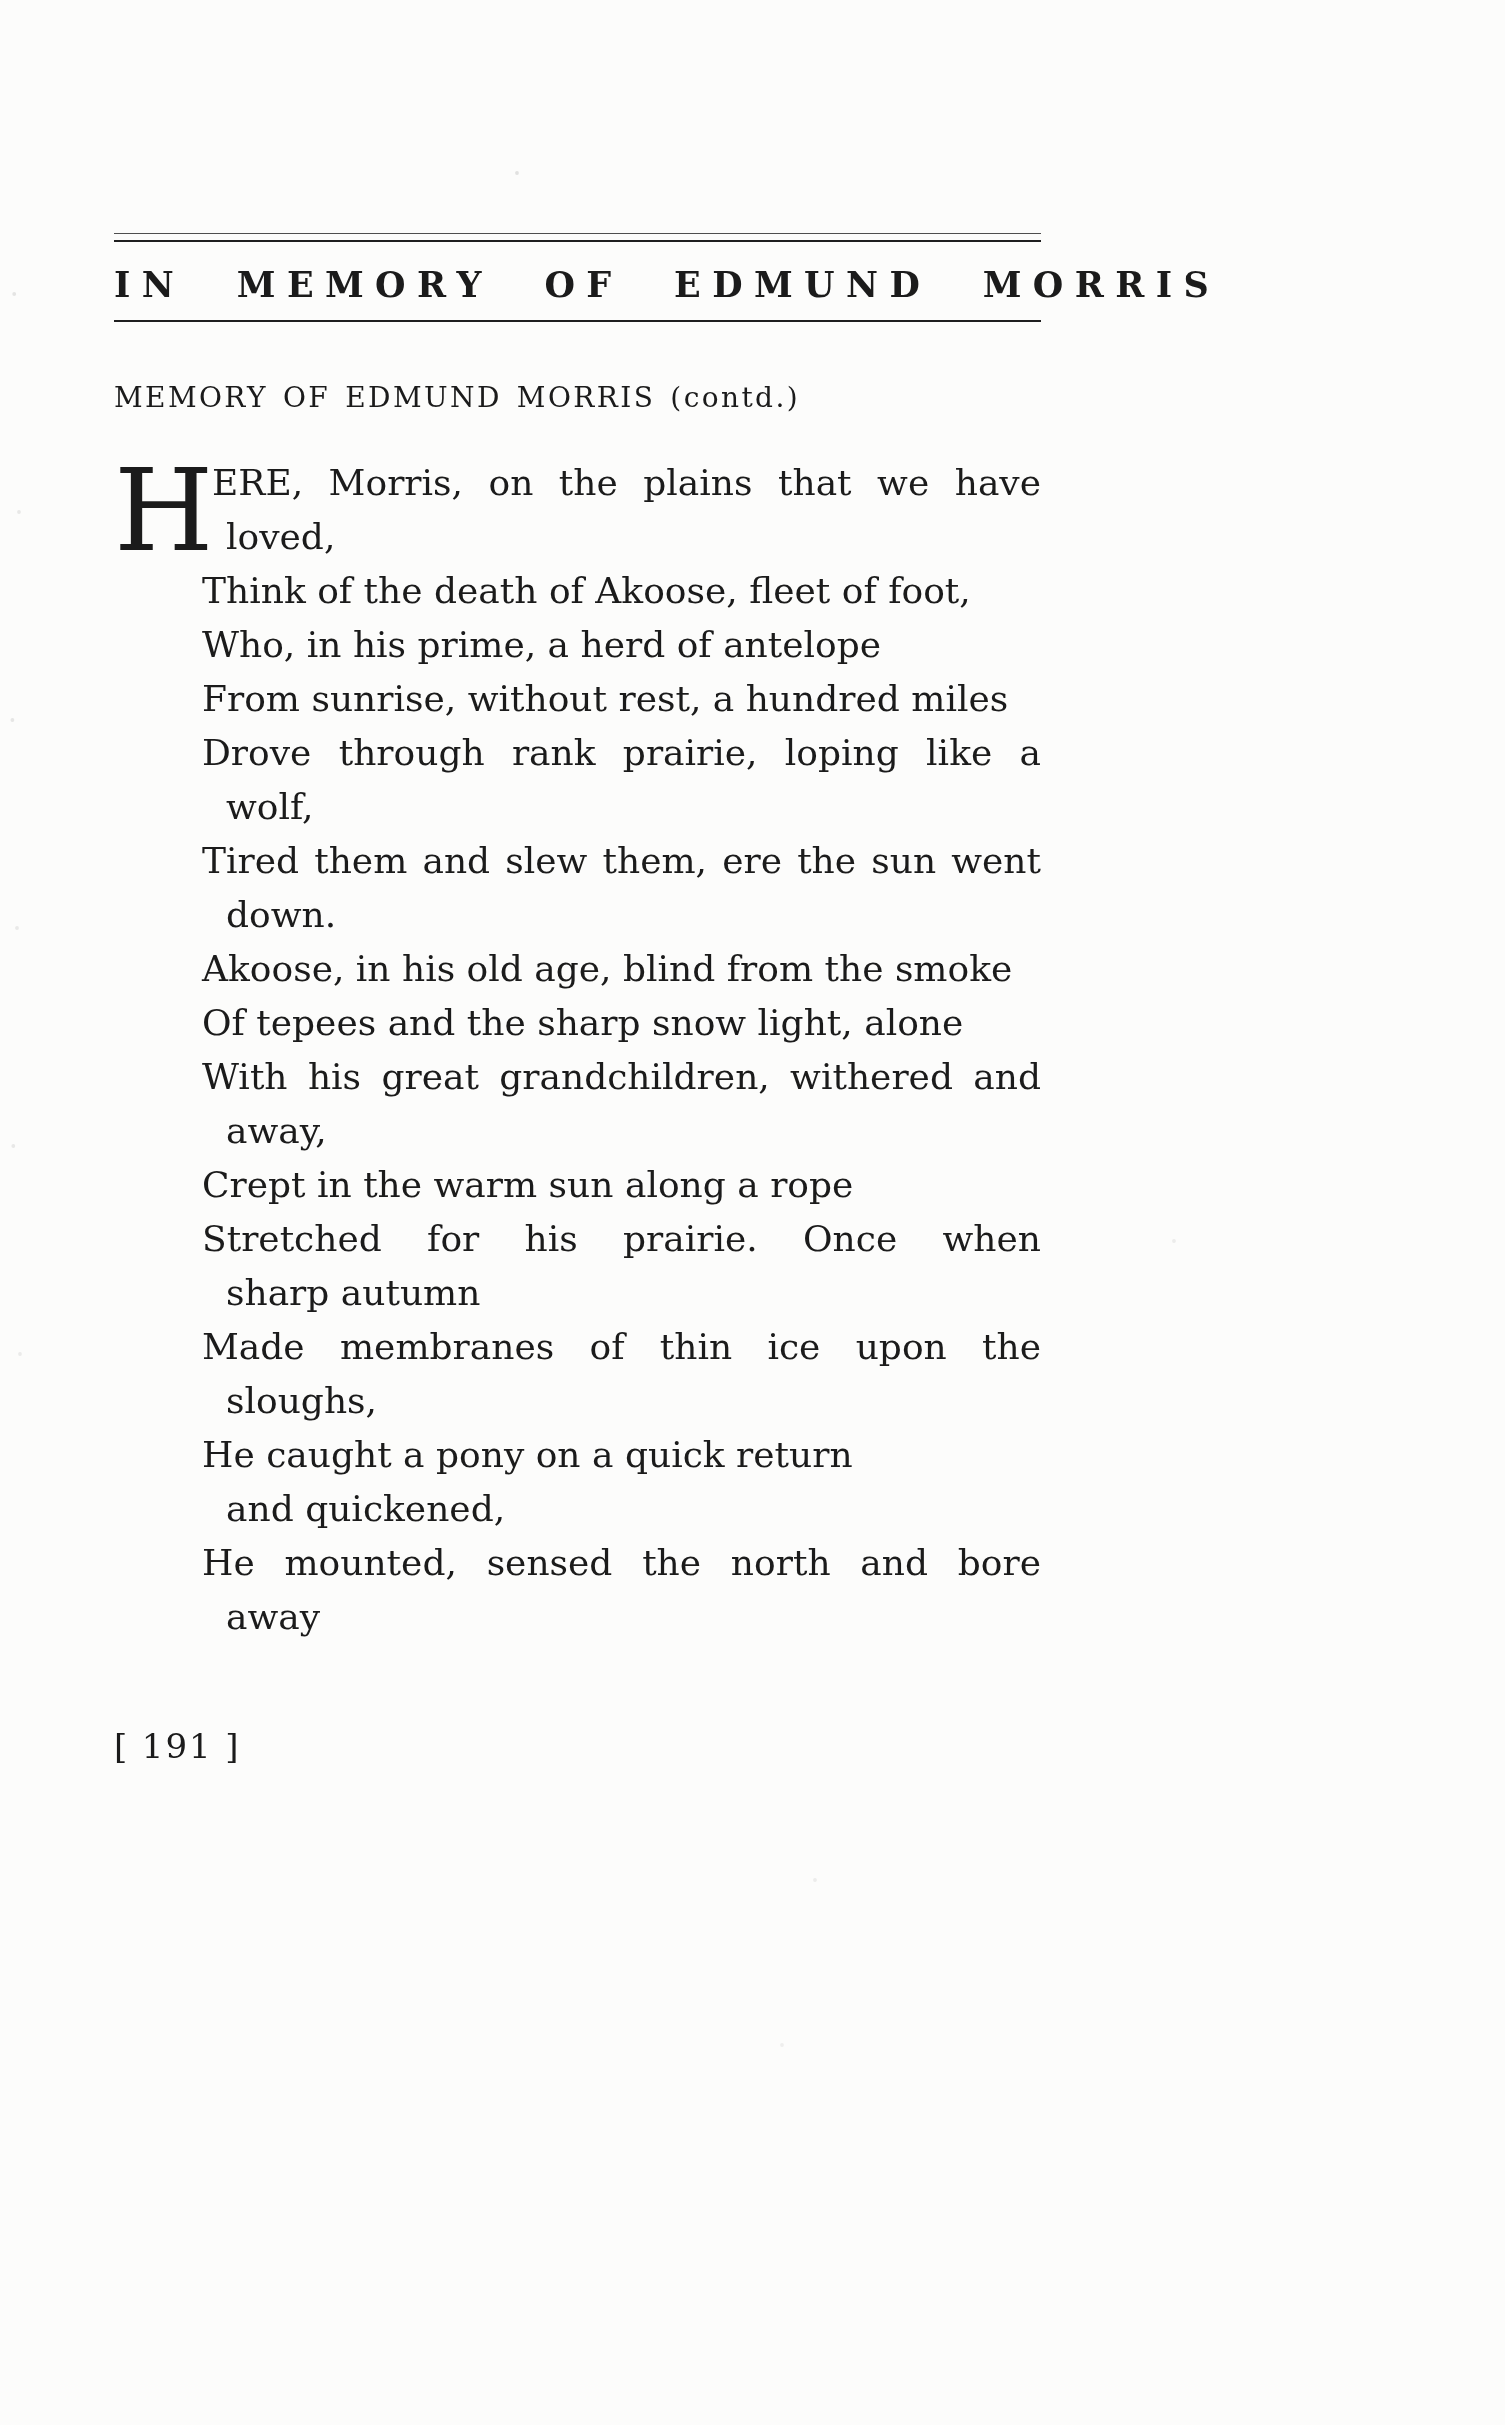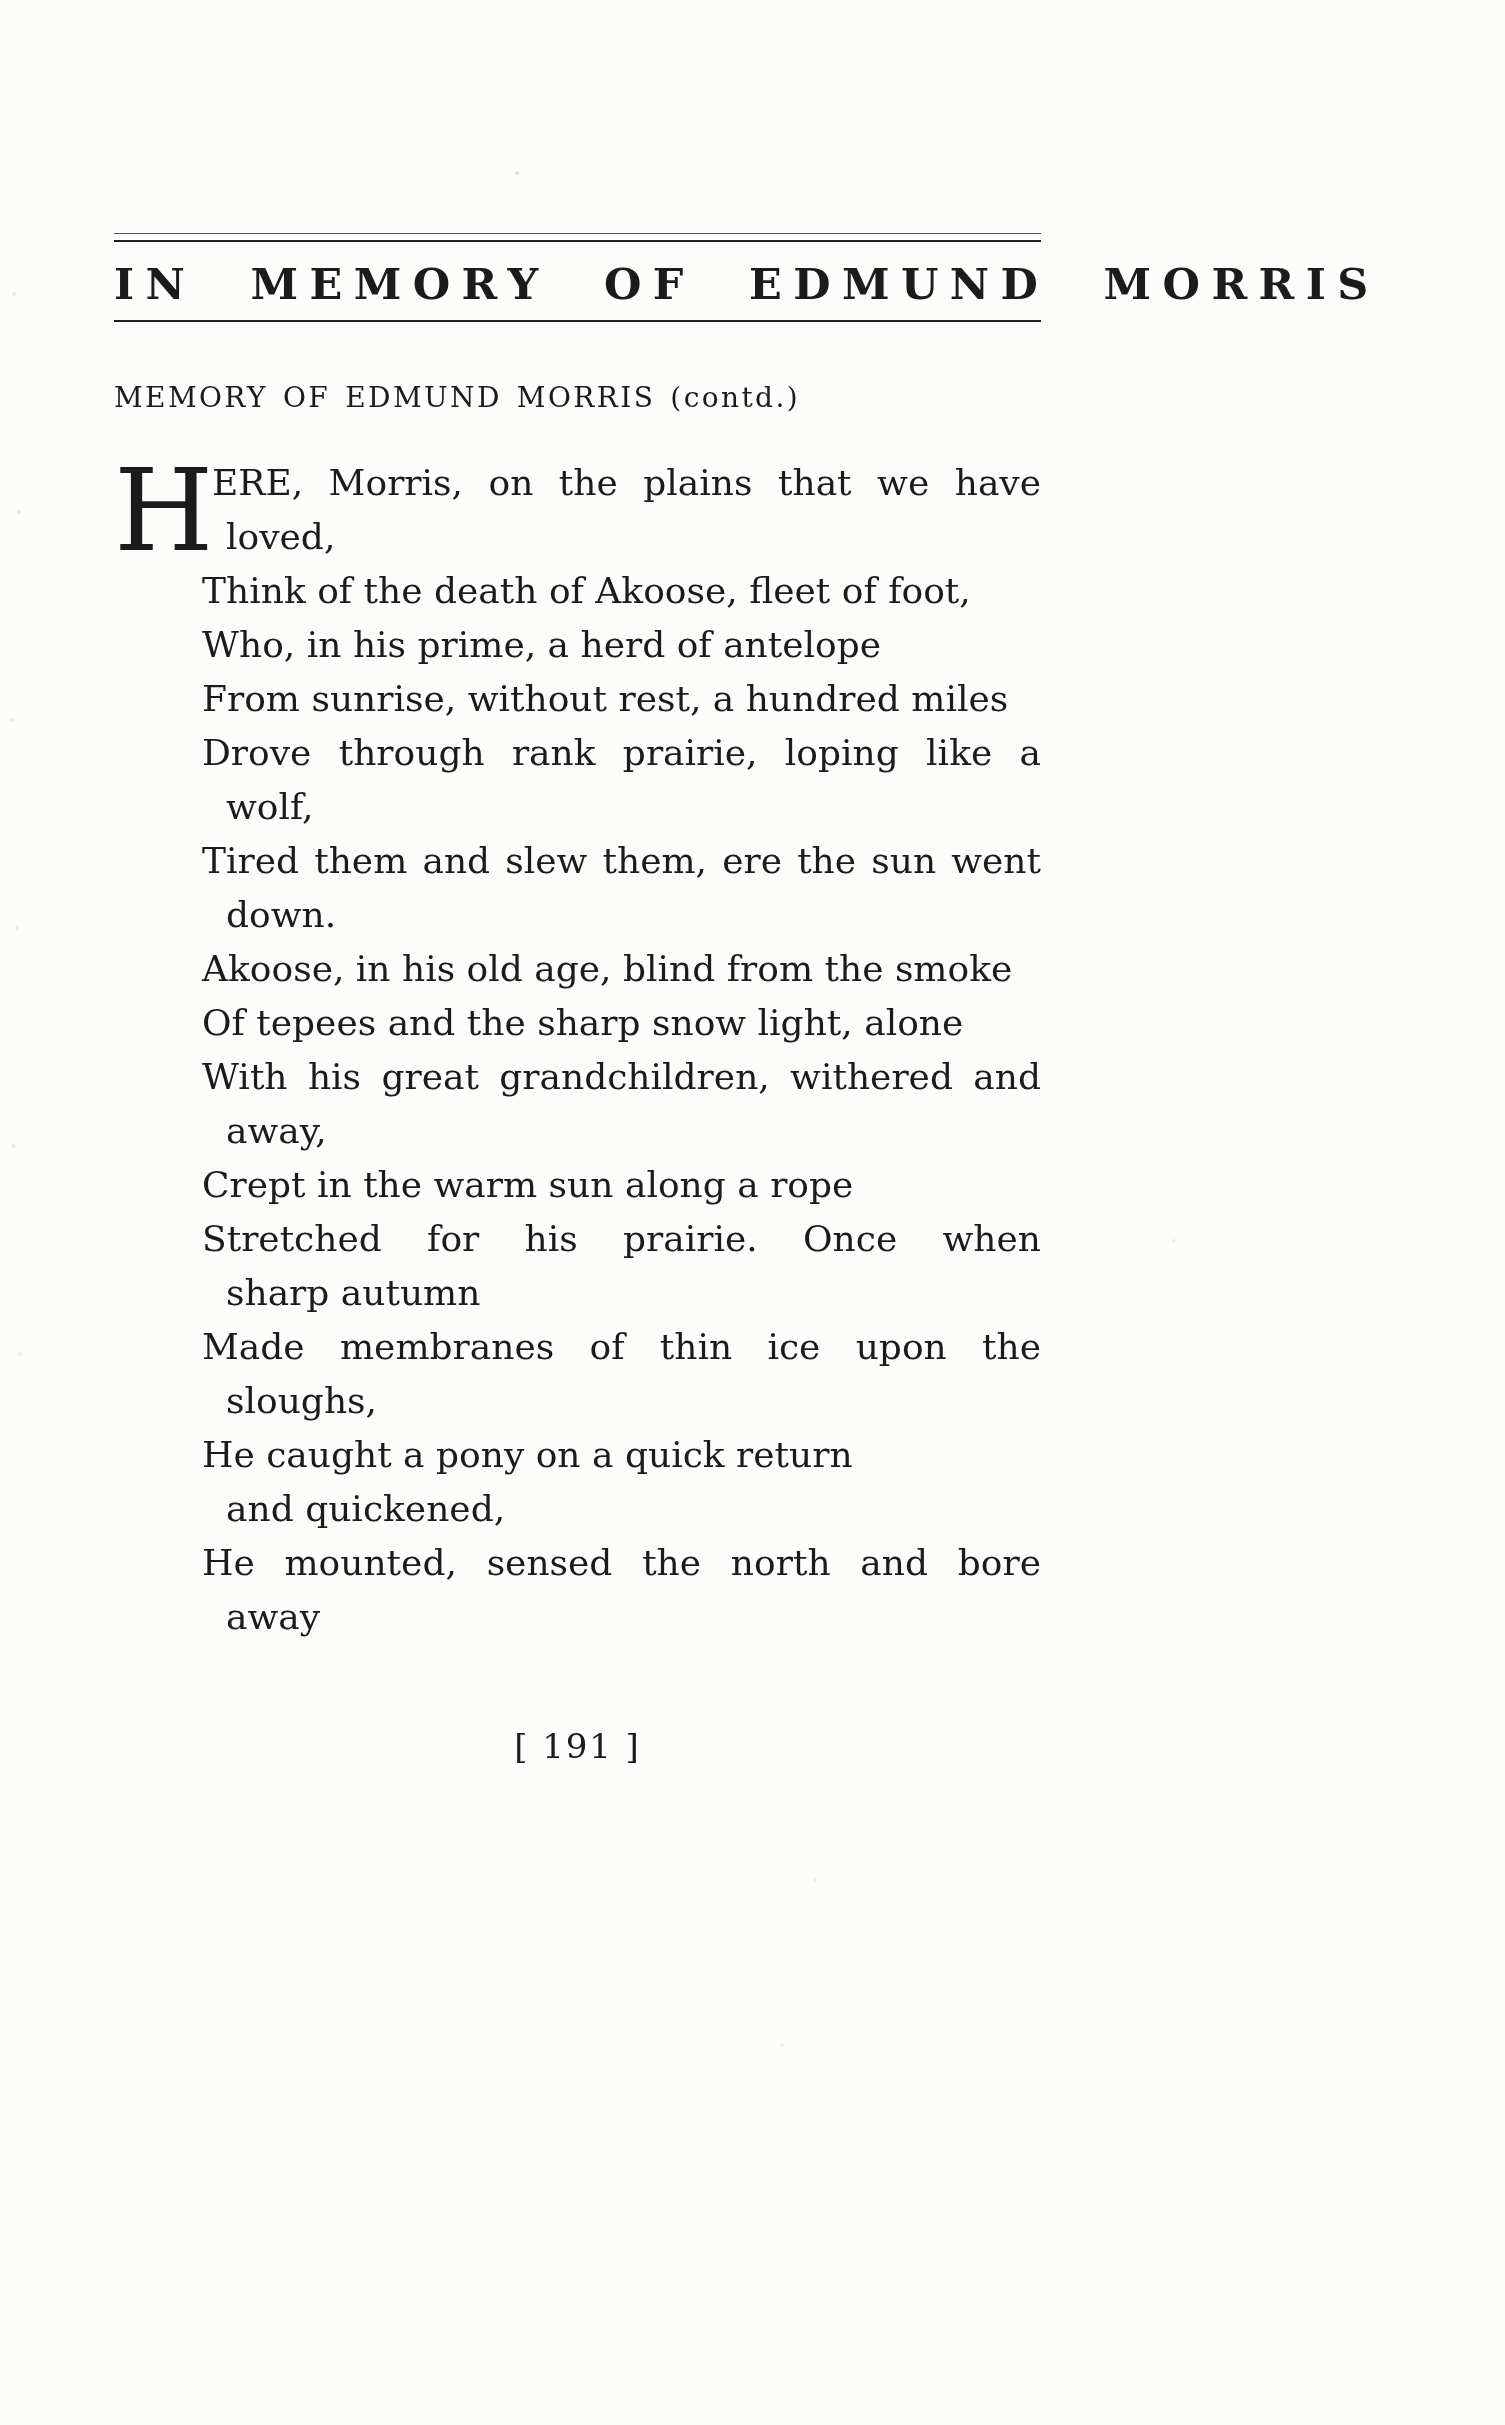--- a/index.html
+++ b/index.html
@@ -32,21 +32,21 @@
     height: 5.7px;
     border-top: 1.9px solid #4e4e4e;
     border-bottom: 2.8px solid #1f1f1f;
   }
   .running-head {
     position: absolute;
     top: 261px;
     left: 0;
     width: 927px;
     text-align: center;
-    font-size: 43px;
+    font-size: 35px;
     font-weight: bold;
     letter-spacing: 11.4px;
     word-spacing: 28px;
     line-height: 47px;
     white-space: nowrap;
   }
   .single-rule {
     position: absolute;
     top: 320px;
     left: 0;
@@ -100,21 +100,21 @@
     font-size: 114px;
     line-height: 114px;
     letter-spacing: 0;
   }
   
   .page-number {
     position: absolute;
     top: 1724px;
     left: 0;
     width: 927px;
-    text-align: center;
+    text-align: left;
     font-size: 34px;
     letter-spacing: 1.9px;
     line-height: 45px;
   }
   
   .noise {
     position: absolute;
     top: 0; left: 0;
     width: 1.9px; height: 1.9px;
     border-radius: 50%;

